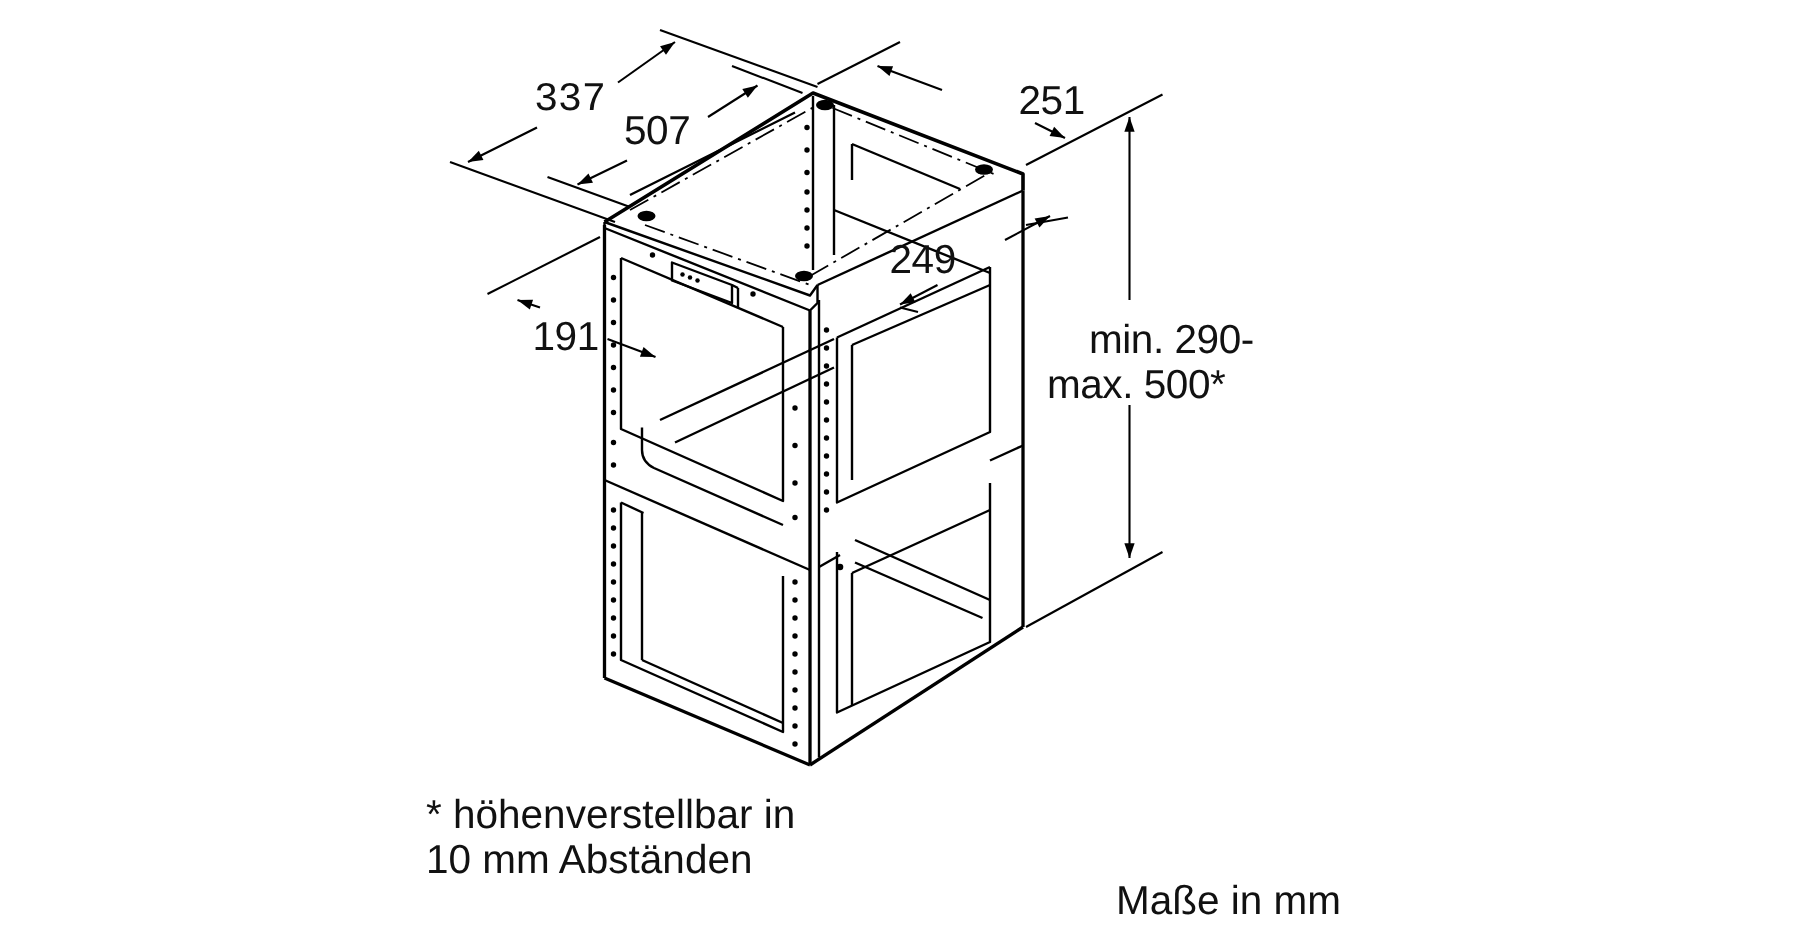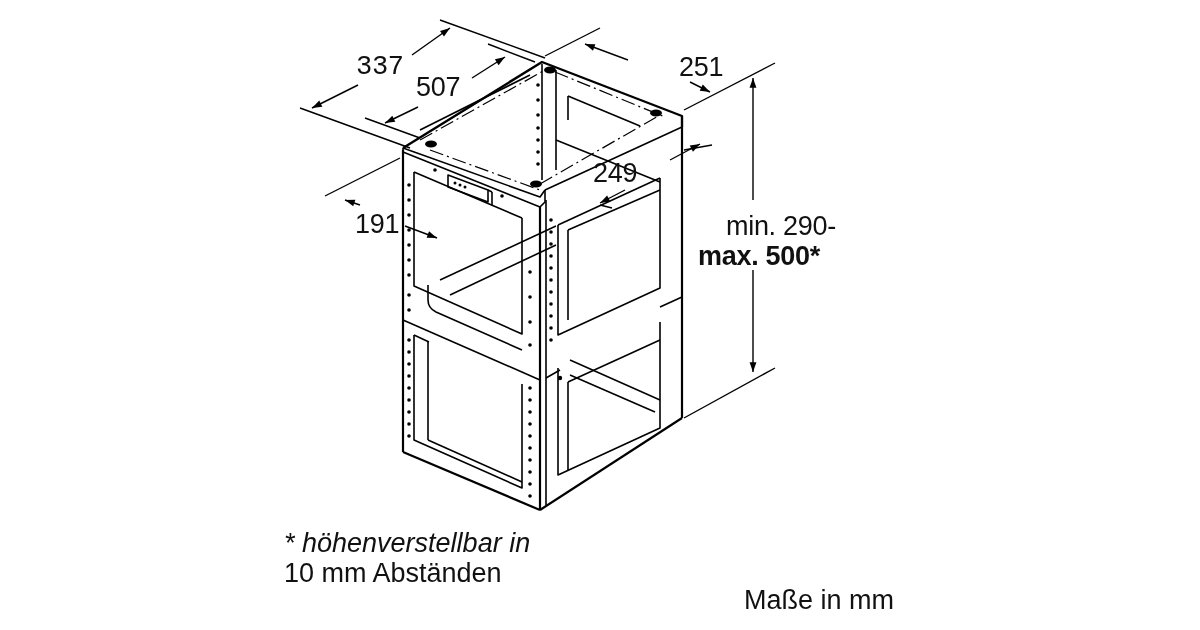--- a/index.html
+++ b/index.html
@@ -183,17 +183,17 @@
     <line x1="753" y1="270" x2="753" y2="372" marker-end="url(#arr)"></line>
   </g>
 </svg>
 
 <div class="lbl" style="left:356px;top:52px;font-family:Liberation Mono, monospace;">337</div>
 <div class="lbl" style="left:416px;top:72px;">507</div>
 <div class="lbl" style="left:634px;top:52px;margin-left:45px;">251</div>
 <div class="lbl" style="left:593px;top:158px;">249</div>
 <div class="lbl" style="left:355px;top:209px;">191</div>
 <div class="lbl" style="left:698px;top:211px;margin-left:28px;">min. 290-</div>
-<div class="lbl" style="left:698px;top:241px;font-weight:bold;">max. 500*</div>
+<div class="lbl" style="left:698px;top:241px;">max. 500*</div>
 
-<div class="note" style="left:284px;top:528px;font-style:italic;">* höhenverstellbar in</div>
+<div class="note" style="left:284px;top:528px;">* höhenverstellbar in</div>
 <div class="note" style="left:269px;top:558px;">  10 mm Abständen</div>
 <div class="note" style="left:744px;top:585px;">Maße in mm</div>
 
 </body></html>

